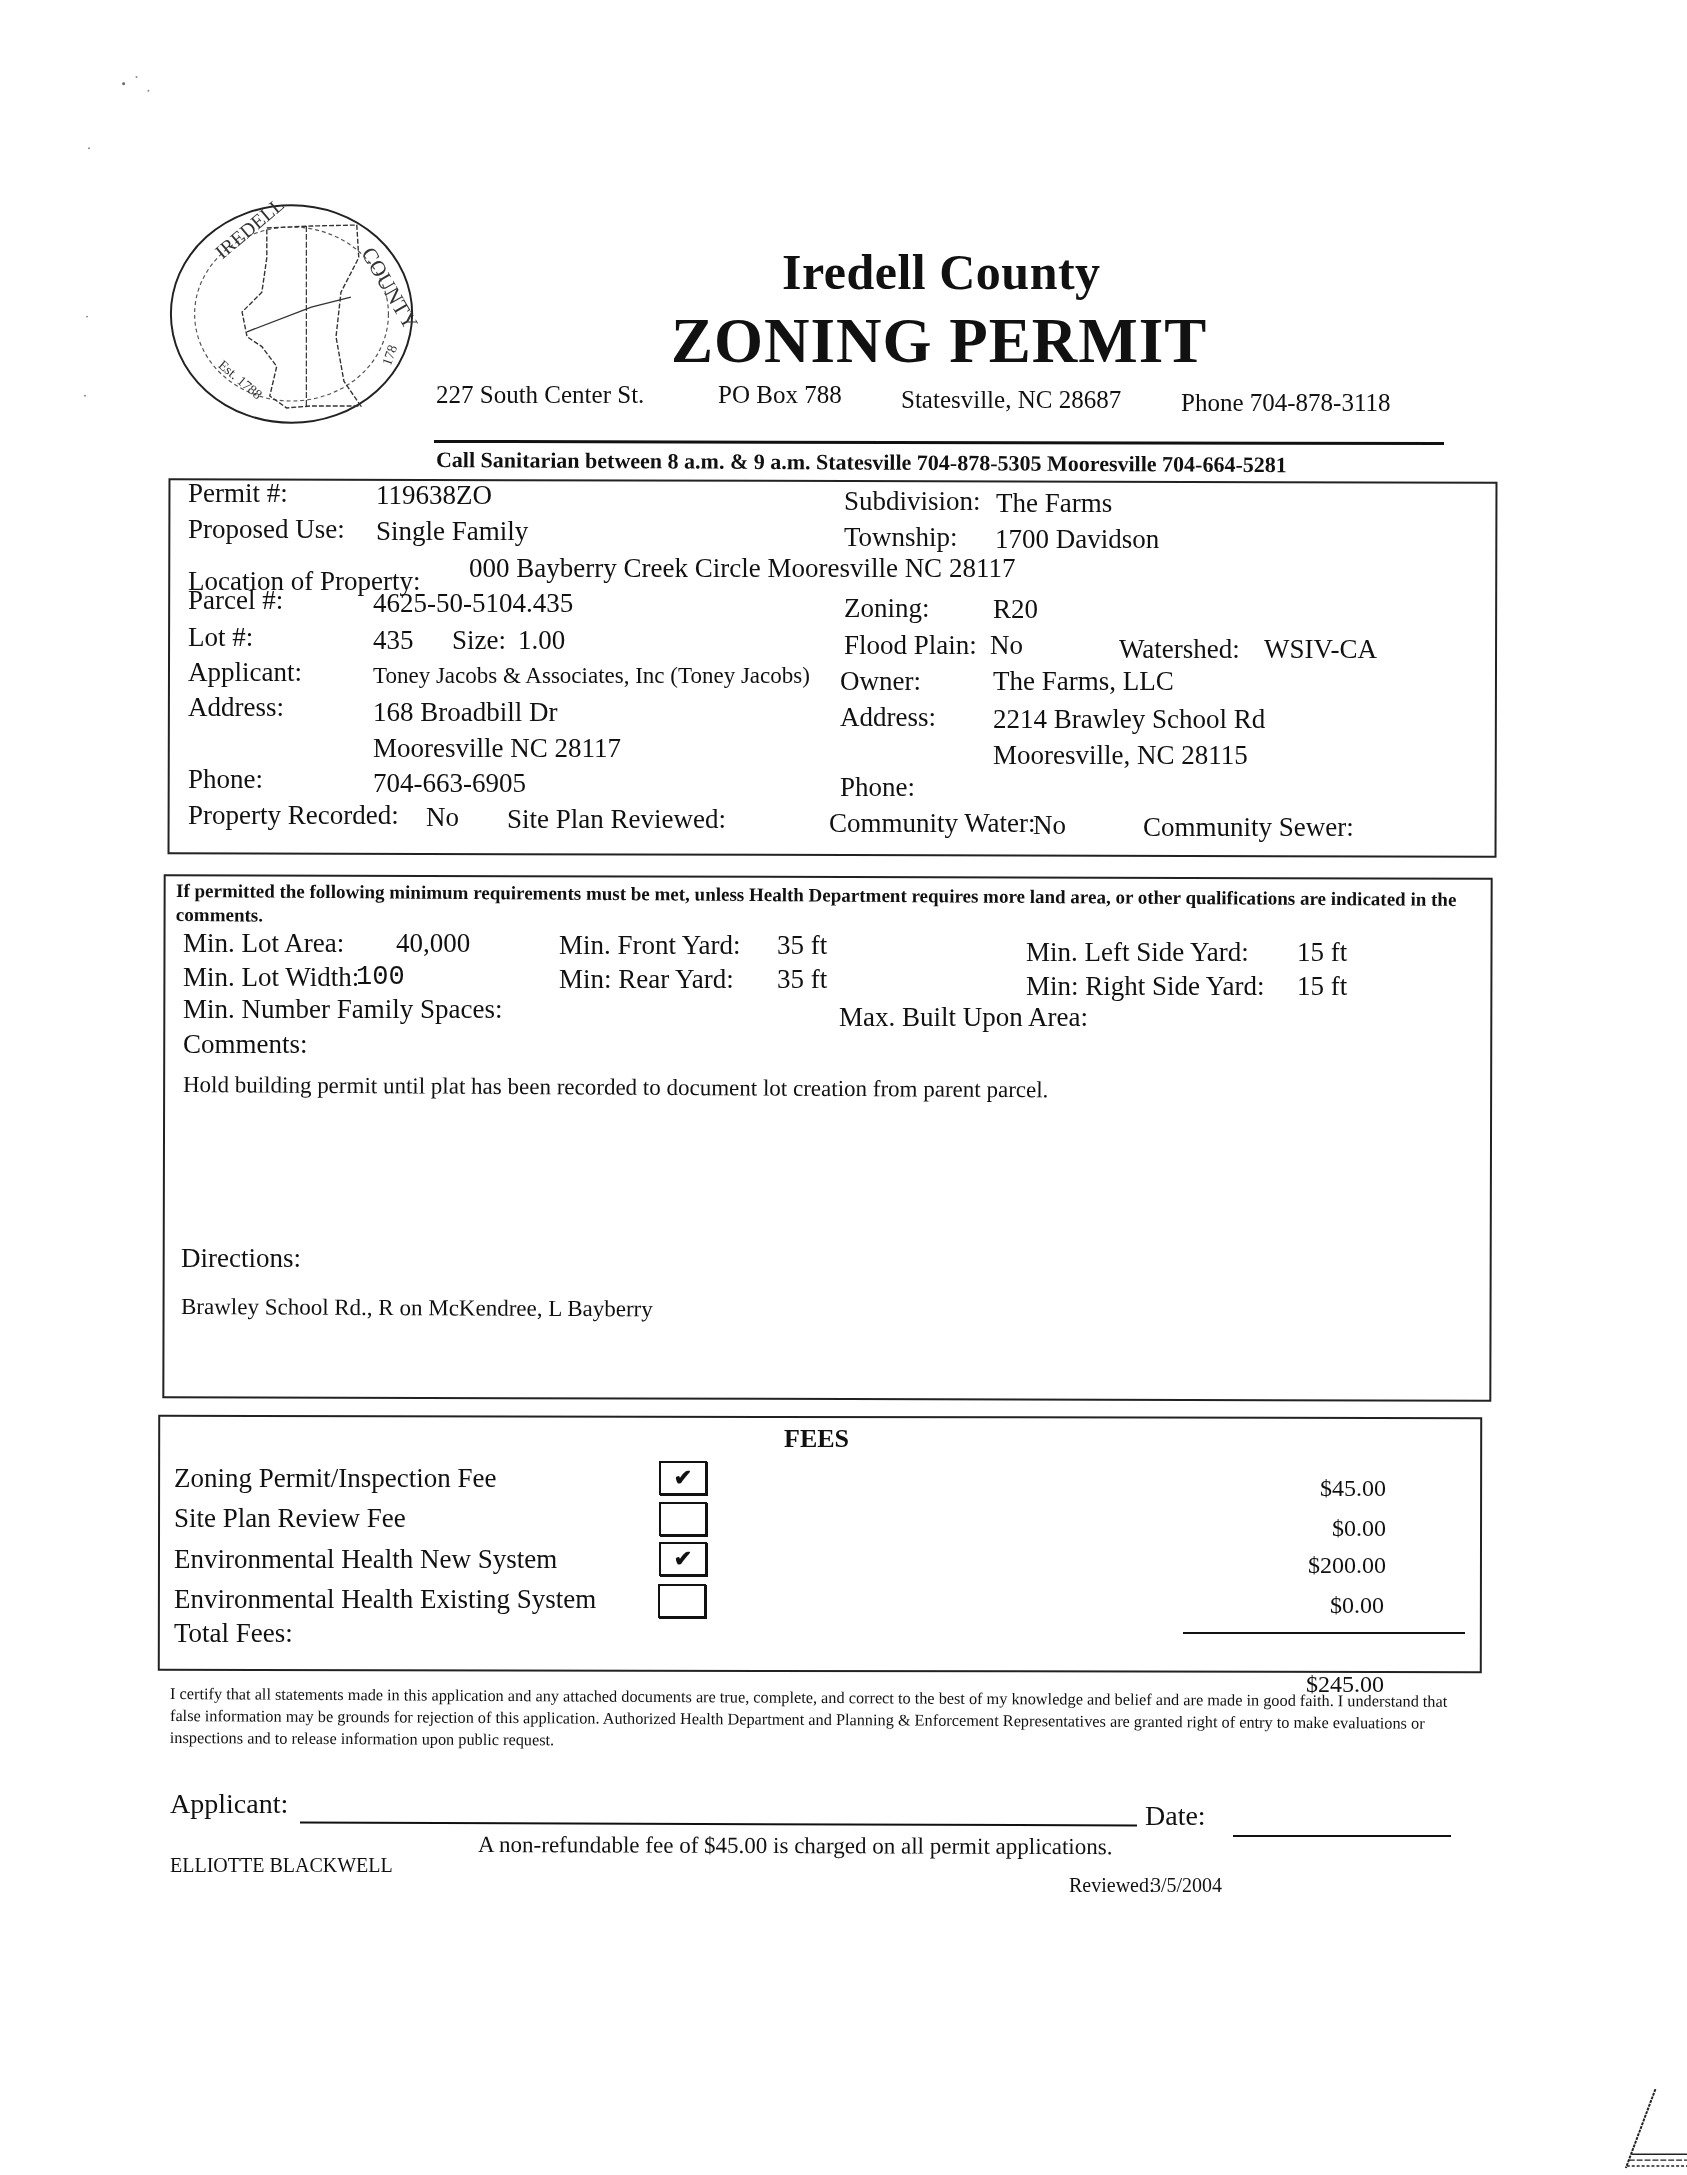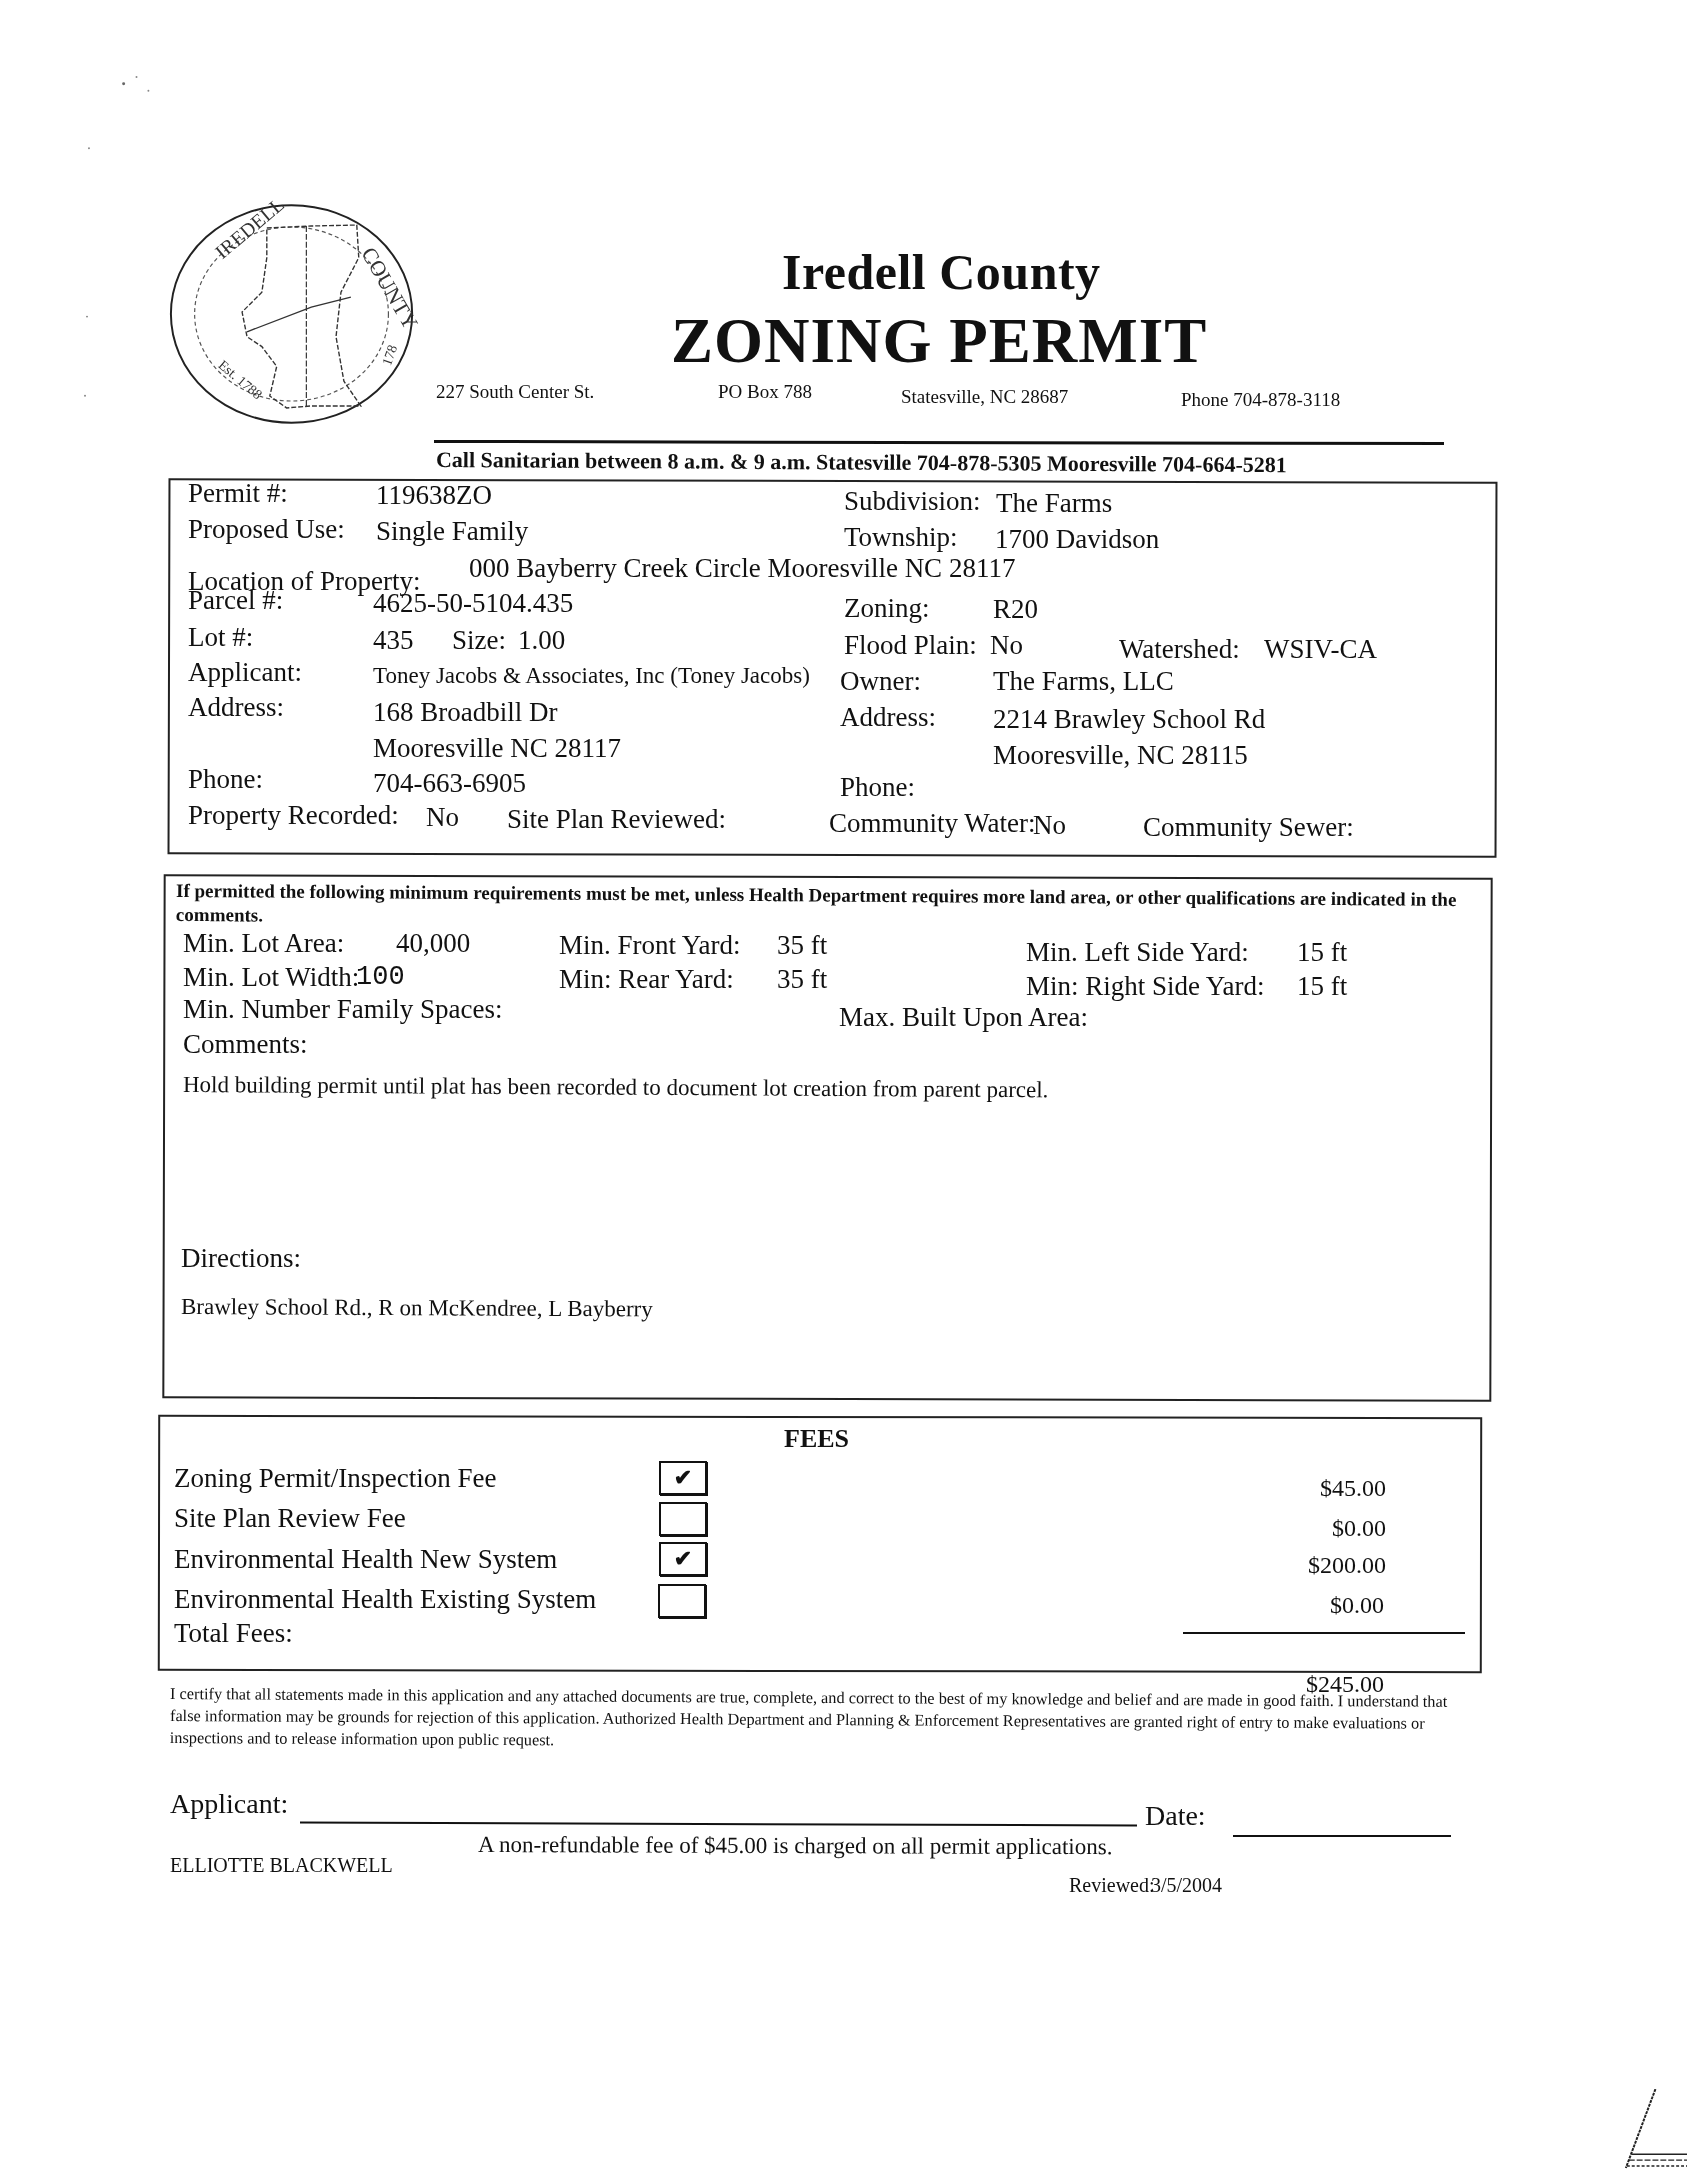--- a/index.html
+++ b/index.html
@@ -4,21 +4,21 @@
   <style>
     html, body { margin: 0; padding: 0; background: #ffffff; }
     body {
       width: 1687px; height: 2175px; position: relative; overflow: hidden;
       font-family: "Liberation Serif", "DejaVu Serif", serif; color: #111;
     }
     .abs { position: absolute; white-space: nowrap; }
     .seal { position: absolute; left: 163px; top: 198px; width: 262px; height: 233px; }
     .title-county { left: 782px; top: 243px; font-size: 50px; font-weight: bold; letter-spacing: 0.5px; }
     .title-main { left: 671px; top: 305px; font-size: 63px; font-weight: bold; letter-spacing: 1px; }
-    .addr { top: 381px; font-size: 19px; }
+    .addr { top: 381px; font-size: 25px; }
     .rule-top { position: absolute; left: 434px; top: 441px; width: 1010px; height: 3px; background: #111; transform: rotate(0.12deg); }
     .sanitarian { left: 436px; top: 447px; font-size: 22px; font-weight: bold; transform: rotate(0.35deg); transform-origin: left; }
 
     .box { position: absolute; border: 2px solid #222; }
     .box1 { left: 168px; top: 480px; width: 1325px; height: 372px; transform: rotate(0.15deg); }
     .box2 { left: 163px; top: 876px; width: 1325px; height: 520px; transform: rotate(0.15deg); }
     .box3 { left: 158px; top: 1416px; width: 1320px; height: 252px; transform: rotate(0.1deg); }
 
     .f { position: absolute; white-space: nowrap; font-size: 27px; }
     .fs { font-size: 23px; }

